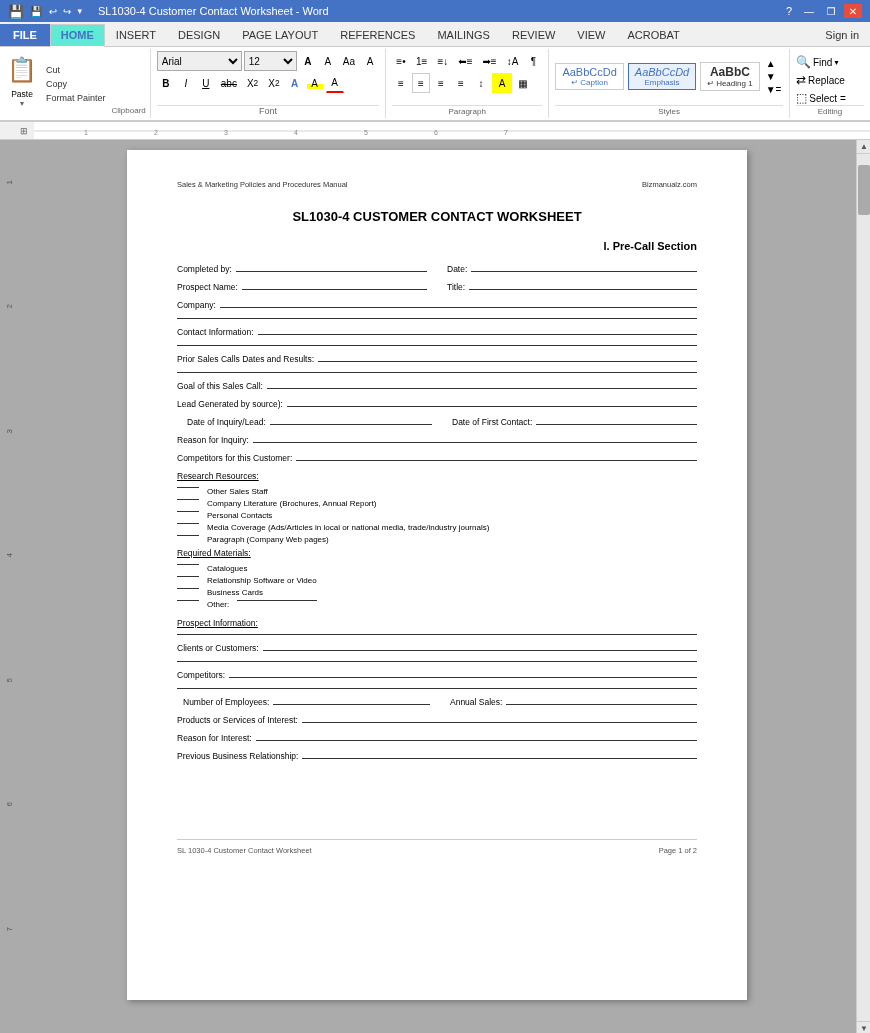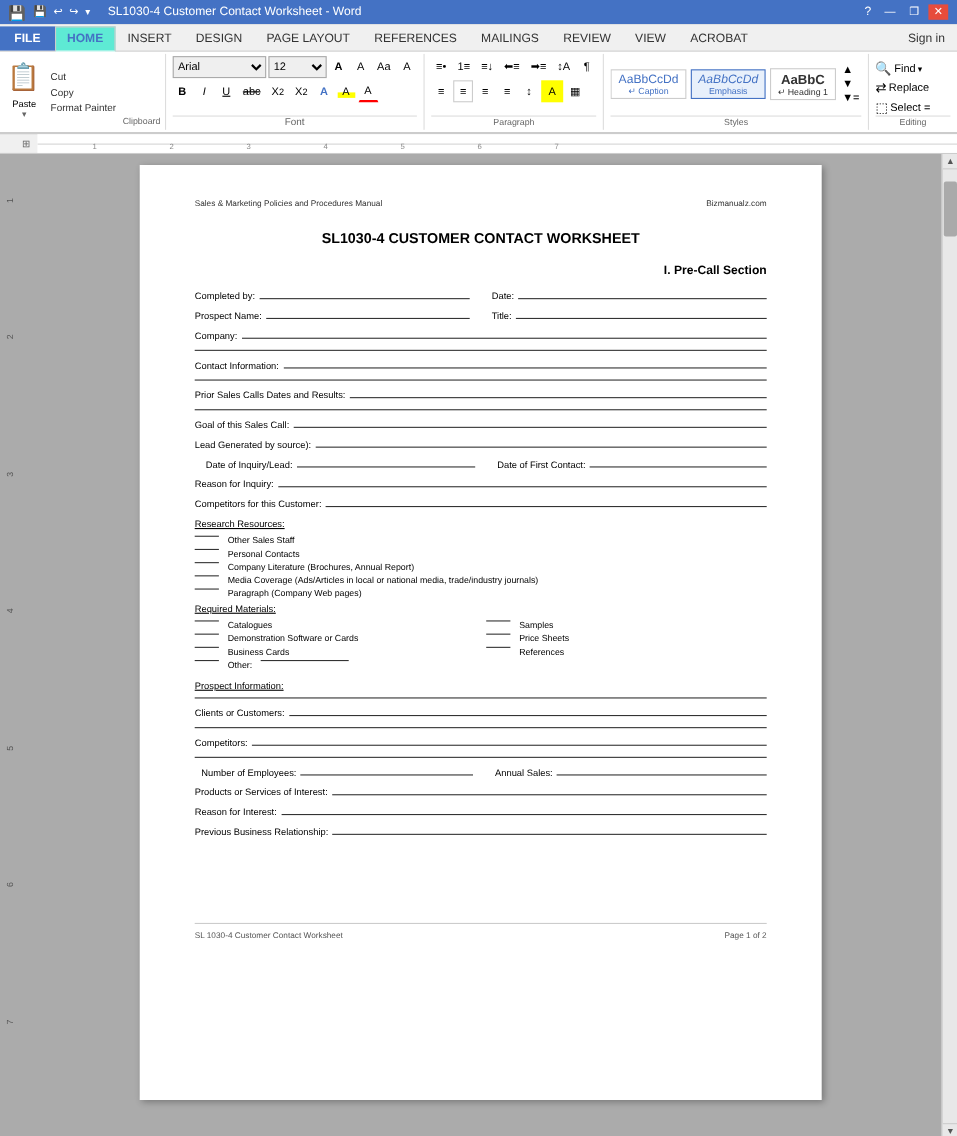--- a/index.html
+++ b/index.html
@@ -397,25 +397,25 @@
       </div>
 
       <div style="margin-bottom:4px;">
         <div class="underline-header">Research Resources:</div>
         <div class="checklist-item">
           <span class="check-line"></span>
           <span>Other Sales Staff</span>
         </div>
         <div class="checklist-item">
           <span class="check-line"></span>
-          <span>Personal Contacts</span>
+          <span>Company Literature (Brochures, Annual Report)</span>
         </div>
         <div class="checklist-item">
           <span class="check-line"></span>
-          <span>Company Literature (Brochures, Annual Report)</span>
+          <span>Personal Contacts</span>
         </div>
         <div class="checklist-item">
           <span class="check-line"></span>
           <span>Media Coverage (Ads/Articles in local or national media, trade/industry journals)</span>
         </div>
         <div class="checklist-item">
           <span class="check-line"></span>
           <span>Paragraph (Company Web pages)</span>
         </div>
       </div>
@@ -423,46 +423,32 @@
       <div style="margin-bottom:6px;">
         <div class="underline-header">Required Materials:</div>
         <div class="two-col">
           <div class="col-left">
             <div class="checklist-item">
               <span class="check-line"></span>
               <span>Catalogues</span>
             </div>
             <div class="checklist-item">
               <span class="check-line"></span>
-              <span>Demonstration Software or Cards</span>
+              <span>Relationship Software or Video</span>
             </div>
             <div class="checklist-item">
               <span class="check-line"></span>
               <span>Business Cards</span>
             </div>
             <div class="checklist-item">
               <span class="check-line"></span>
               <span>Other:</span>
               <span class="doc-line" style="max-width:80px;"></span>
             </div>
           </div>
-          <div class="col-right">
-            <div class="checklist-item">
-              <span class="check-line"></span>
-              <span>Samples</span>
-            </div>
-            <div class="checklist-item">
-              <span class="check-line"></span>
-              <span>Price Sheets</span>
-            </div>
-            <div class="checklist-item">
-              <span class="check-line"></span>
-              <span>References</span>
-            </div>
-          </div>
         </div>
       </div>
 
       <div style="margin-bottom:6px;">
         <div class="underline-header">Prospect Information:</div>
 
         <div class="doc-full-line"></div>
 
         <div class="doc-field">
           <span class="doc-label">Clients or Customers:</span>

